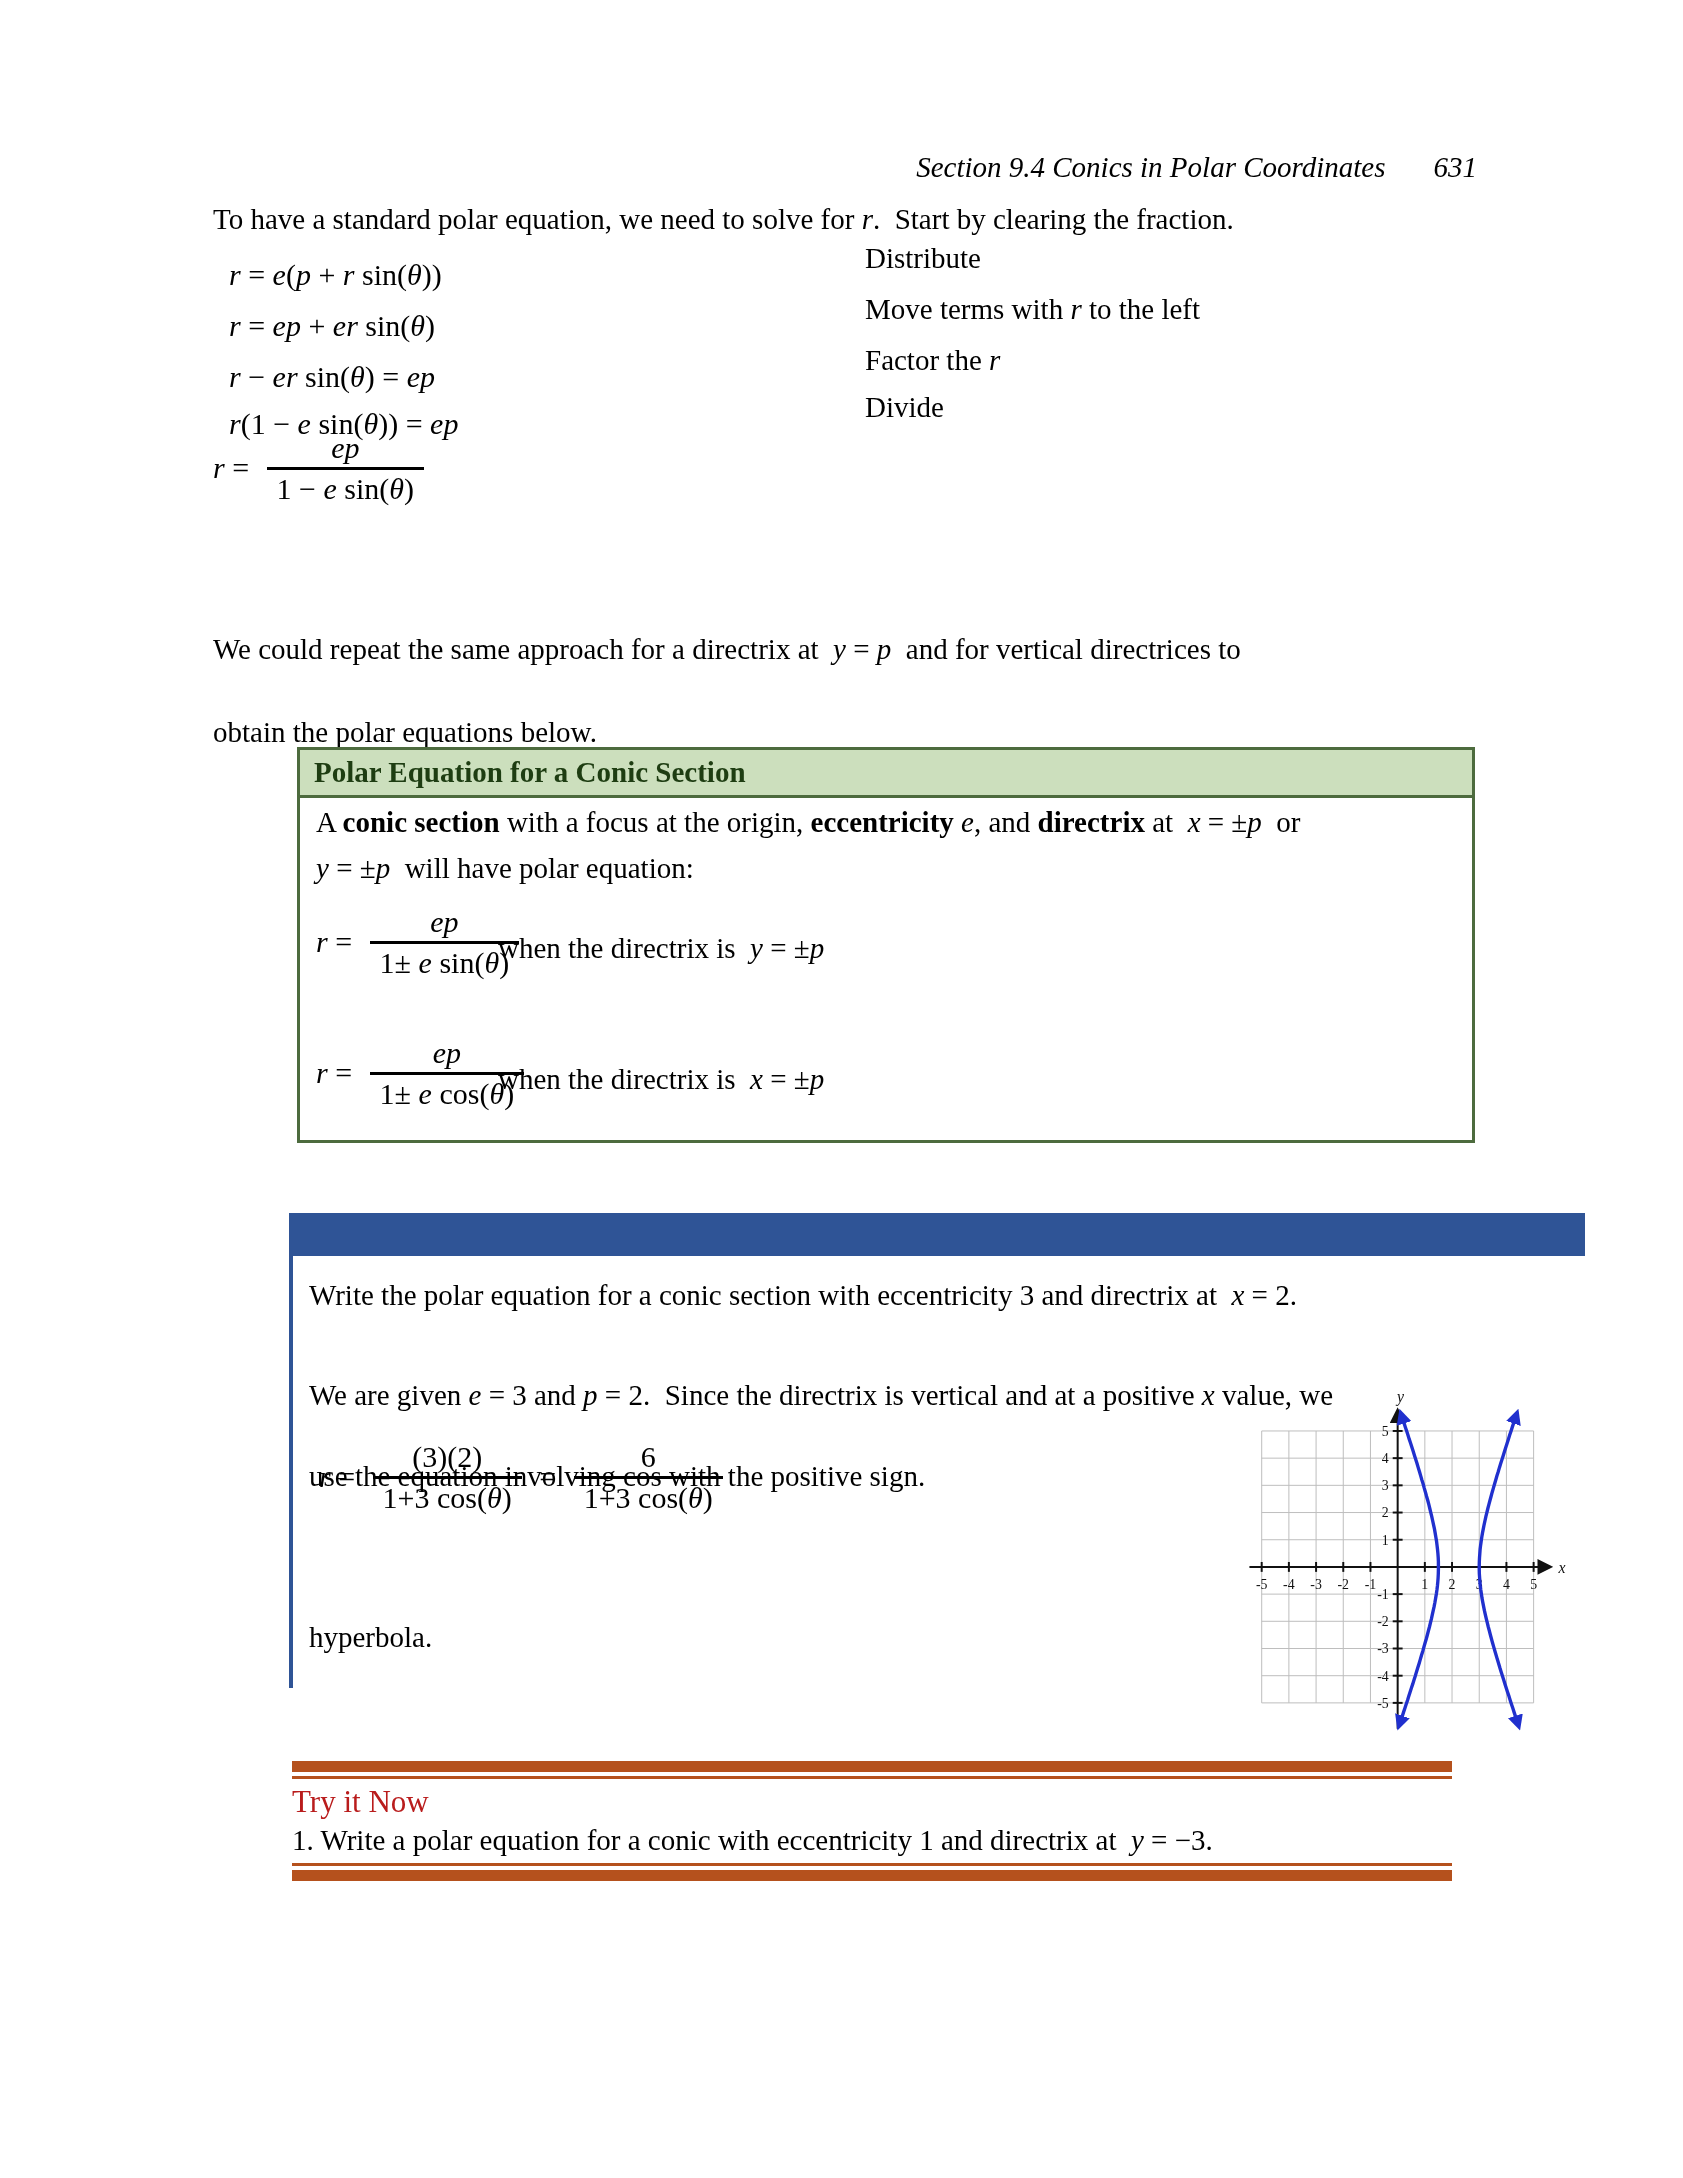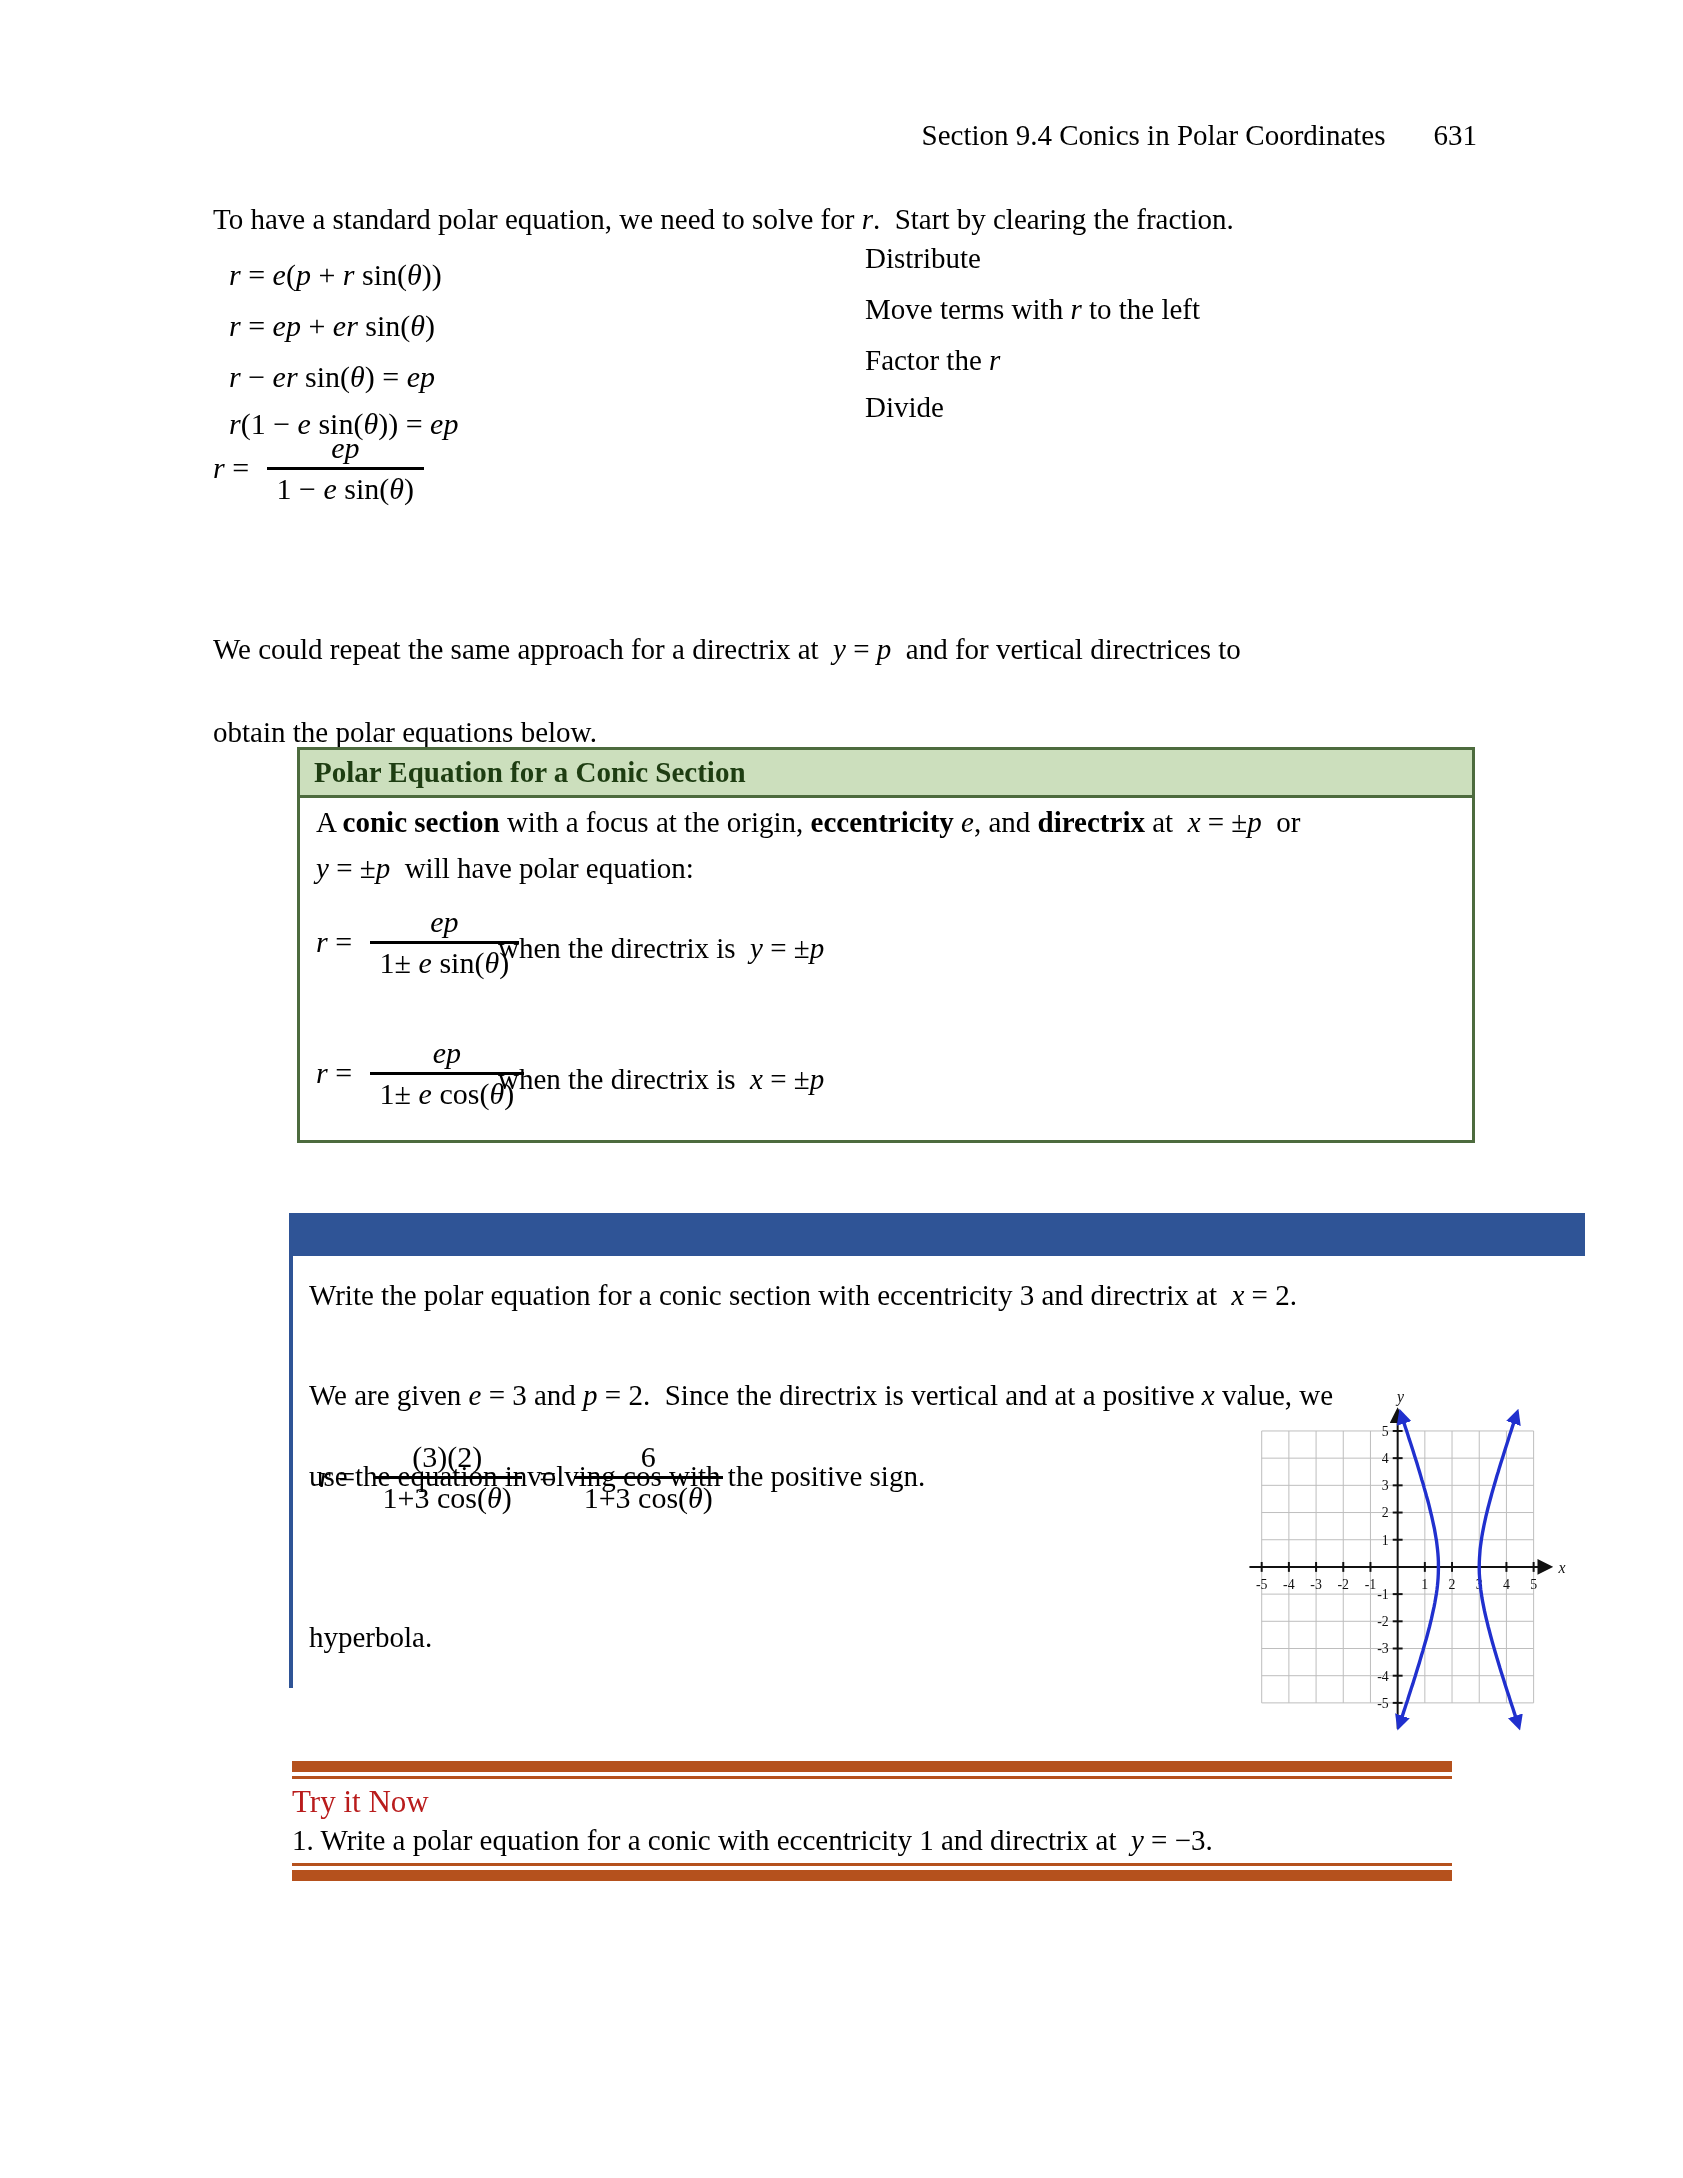--- a/index.html
+++ b/index.html
@@ -39,21 +39,21 @@
   .graph .grid{stroke:#bdbdbd;stroke-width:1;}
   .graph .axis{stroke:#111;stroke-width:2;}
   .graph .tl{font-family:"Liberation Serif",serif;font-size:14px;fill:#111;}
   .graph .al{font-family:"Liberation Serif",serif;font-size:16px;font-style:italic;fill:#111;}
 </style>
 </head>
 <body>
 
 <div class="page">
 
-  <div class="abs header-line" style="left:594px;top:86px;width:883px;text-align:right;">
+  <div class="abs header-line" style="left:594px;top:118px;width:883px;text-align:right;font-style:italic;">
     <span>Section 9.4 Conics in Polar Coordinates</span><span class="pagenum">631</span>
   </div>
 
   <div class="abs para" style="left:213px;top:196px;"><span class="mu">To have a standard polar equation, we need to solve for </span><span class="mi">r</span><span class="mu">.  Start by clearing the fraction.</span></div>
 
   <div class="abs drow" style="left:213px;top:240px;width:1267px;">
     <span class="deq"><span class="mi">r</span><span class="mu"> = </span><span class="mi">e</span><span class="mu">(</span><span class="mi">p</span><span class="mu"> + </span><span class="mi">r</span><span class="mu"> sin(</span><span class="mi">θ</span><span class="mu">))</span></span>
     <span class="dnote"><span class="mu">Distribute</span></span>
   </div>
   <div class="abs drow" style="left:213px;top:291px;width:1267px;">

